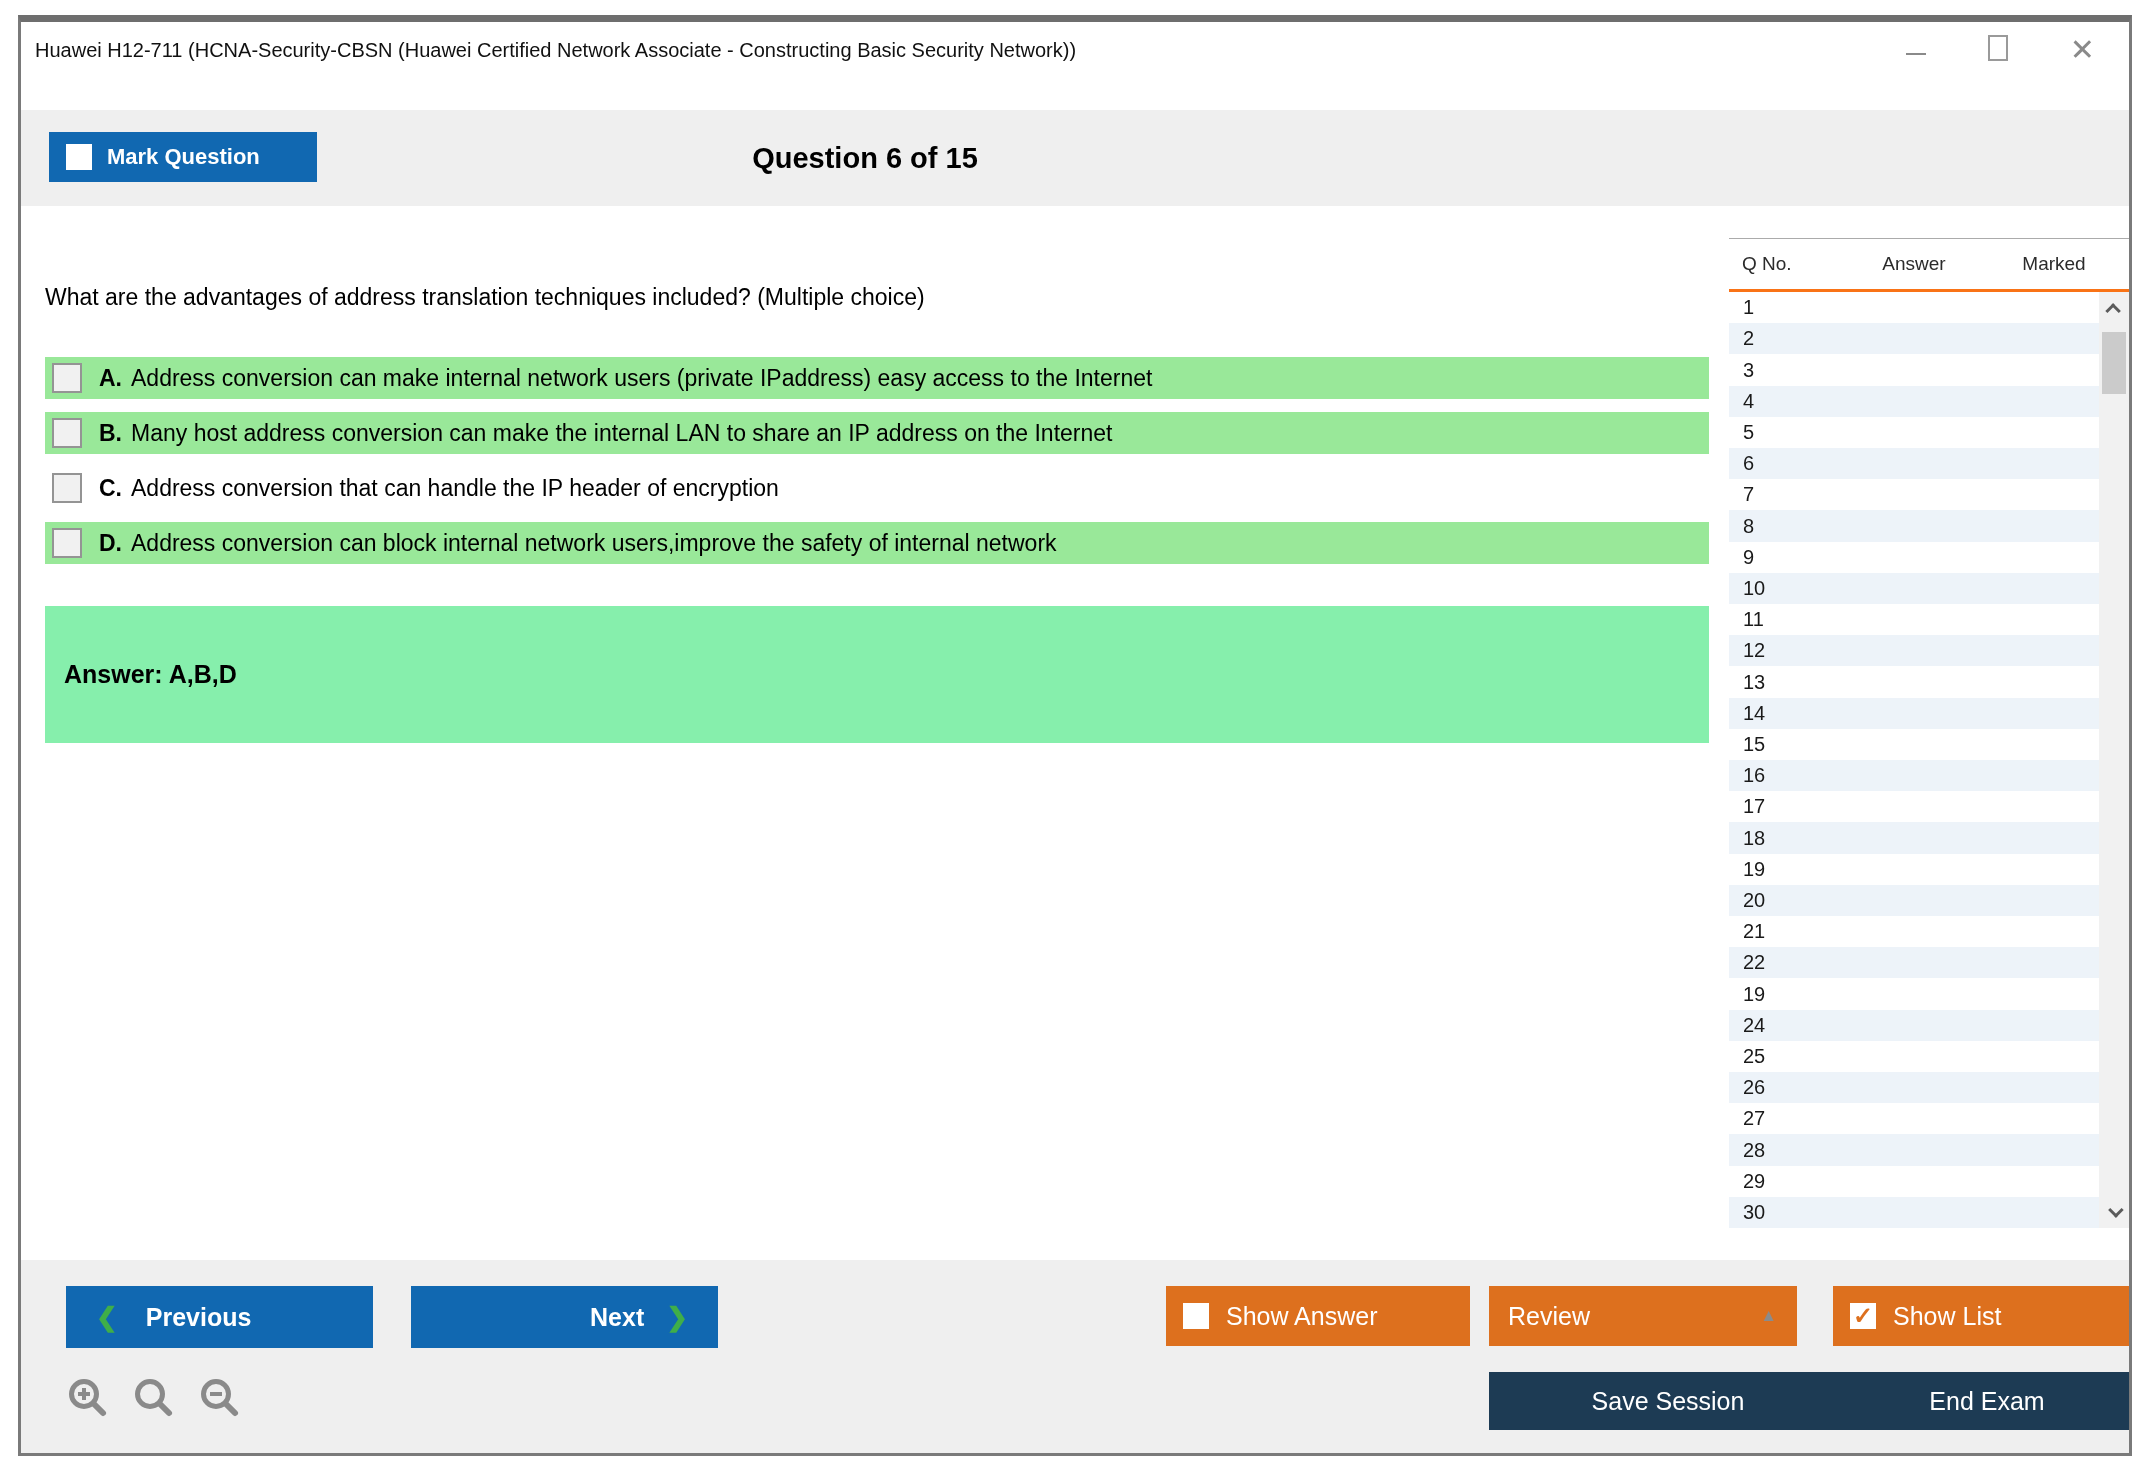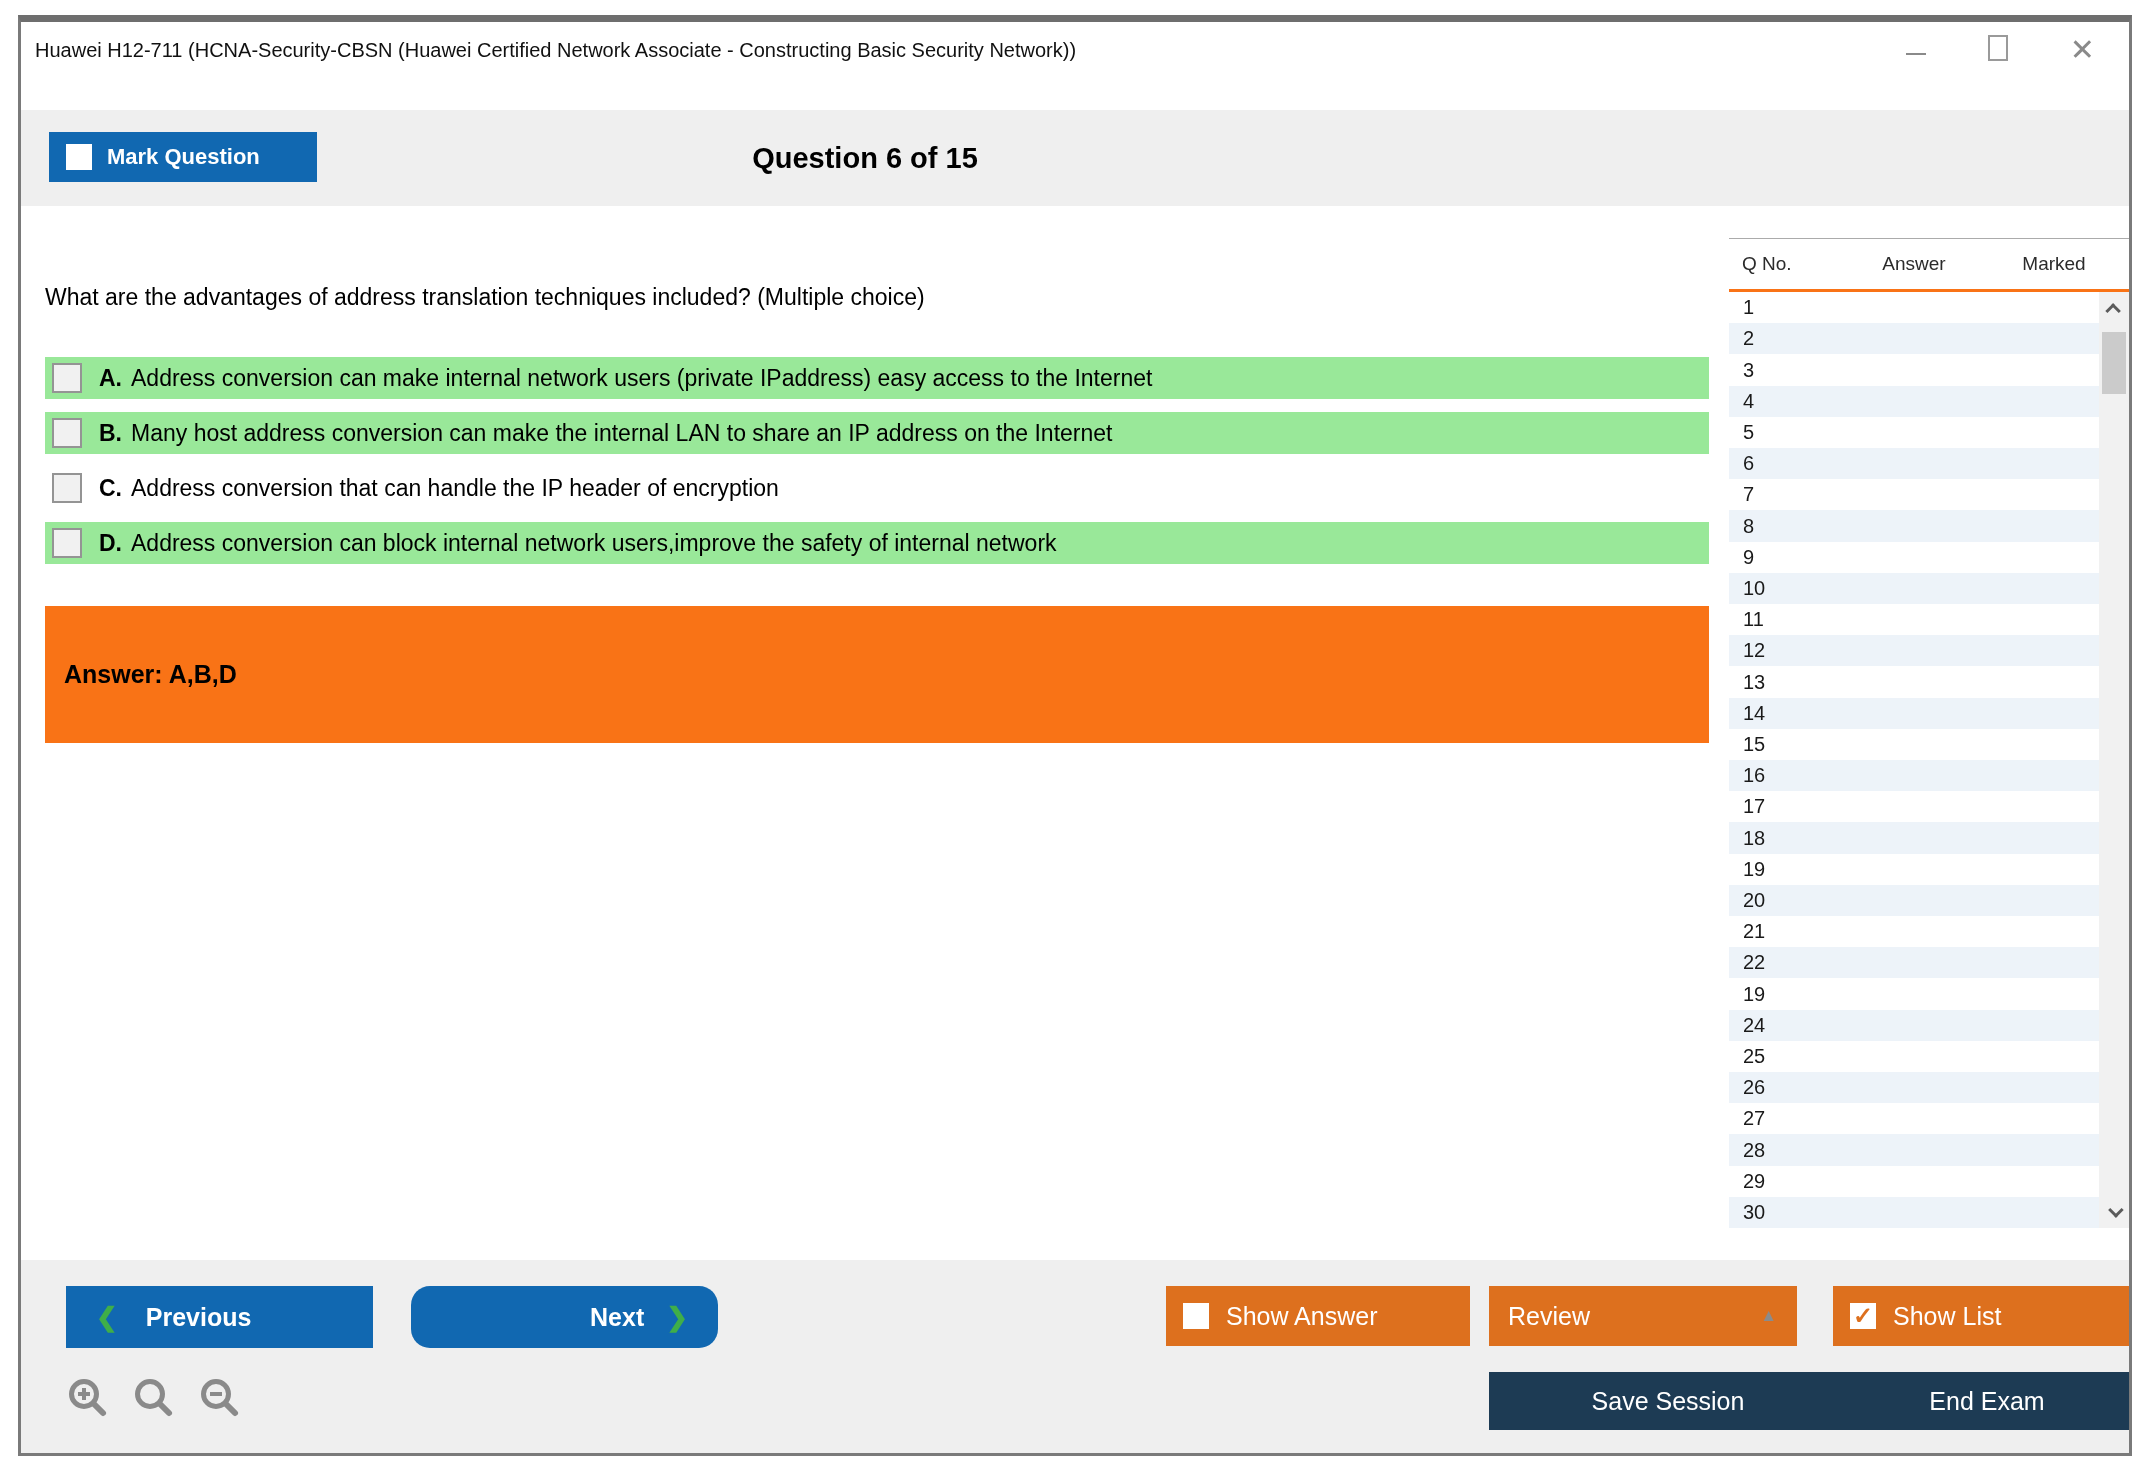--- a/index.html
+++ b/index.html
@@ -41,21 +41,21 @@
   .question-text{ font-size:23px; color:#000; }
 
   .options{ margin-top:46px; }
   .opt{ height:42px; display:flex; align-items:center; padding-left:7px; margin-bottom:13px; background:#ffffff; }
   .opt.hl{ background:#99e899; }
   .opt .ocb{ width:30px; height:30px; background:#f1f1f1; border:2px solid #949494; flex:none; }
   .opt .letter{ margin-left:17px; font-size:23px; color:#000; }
   .opt .otext{ margin-left:9px; font-size:23px; color:#000; white-space:nowrap; }
 
   .answer-box{
-    margin-top:42px; height:137px; background:#f97316;
+    margin-top:42px; height:137px; background:#86efac;
     display:flex; align-items:center; padding-left:19px;
   }
   .answer-box .atext{ font-size:25px; font-weight:bold; color:#000; }
 
   
   .sidebar{ width:400px; flex:none; display:flex; flex-direction:column; background:#ffffff; }
   .sb-header{
     height:54px; flex:none; border-top:1px solid #ababab; border-bottom:3px solid #f97316;
     display:grid; grid-template-columns:120px 1fr 150px; align-items:center;
     font-size:19px; color:#2b2b2b; background:#ffffff;
@@ -77,21 +77,21 @@
 
   
   .footer{ height:193px; background:#efefef; position:relative; flex:none; }
   .btn{ border:none; cursor:pointer; font-family:"Liberation Sans", sans-serif; display:flex; align-items:center; }
   .btn-blue{ background:#1168b1; color:#fff; font-size:25px; font-weight:bold; }
   .btn-orange{ background:#dd701e; color:#fff; font-size:25px; }
   .btn-navy{ background:#1d3b54; color:#fff; font-size:25px; justify-content:center; }
   .chevron{ color:#3fae49; font-size:26px; font-weight:bold; line-height:1; }
 
   #btn-previous{ position:absolute; left:45px; top:26px; width:307px; height:62px; padding:0 0 0 30px; gap:28px; }
-  #btn-next{ position:absolute; left:390px; top:26px; width:307px; height:62px; justify-content:flex-end; padding:0 30px 0 0; gap:22px;border-radius:19px; }
+  #btn-next{ position:absolute; left:390px; top:26px; width:307px; height:62px; justify-content:flex-end; padding:0 30px 0 0; gap:22px; }
   #btn-show-answer{ position:absolute; left:1130px; top:26px; width:304px; height:60px; padding-left:17px; gap:17px;margin-left:15px; }
   #btn-review{ position:absolute; left:1468px; top:26px; width:308px; height:60px; padding:0 20px 0 19px; justify-content:space-between; }
   #btn-show-list{ position:absolute; left:1812px; top:26px; width:308px; height:60px; padding-left:17px; gap:17px; }
   #btn-save-session{ position:absolute; left:1468px; top:112px; width:358px; height:58px; }
   #btn-end-exam{ position:absolute; left:1812px; top:112px; width:308px; height:58px; }
   .tri-up{ color:#8b8b8b; font-size:17px; }
 
   .zoom-icons{ position:absolute; left:44px; top:116px; display:flex; gap:20px; }
   .zoom-icons svg{ display:block; cursor:pointer; }
 </style>

